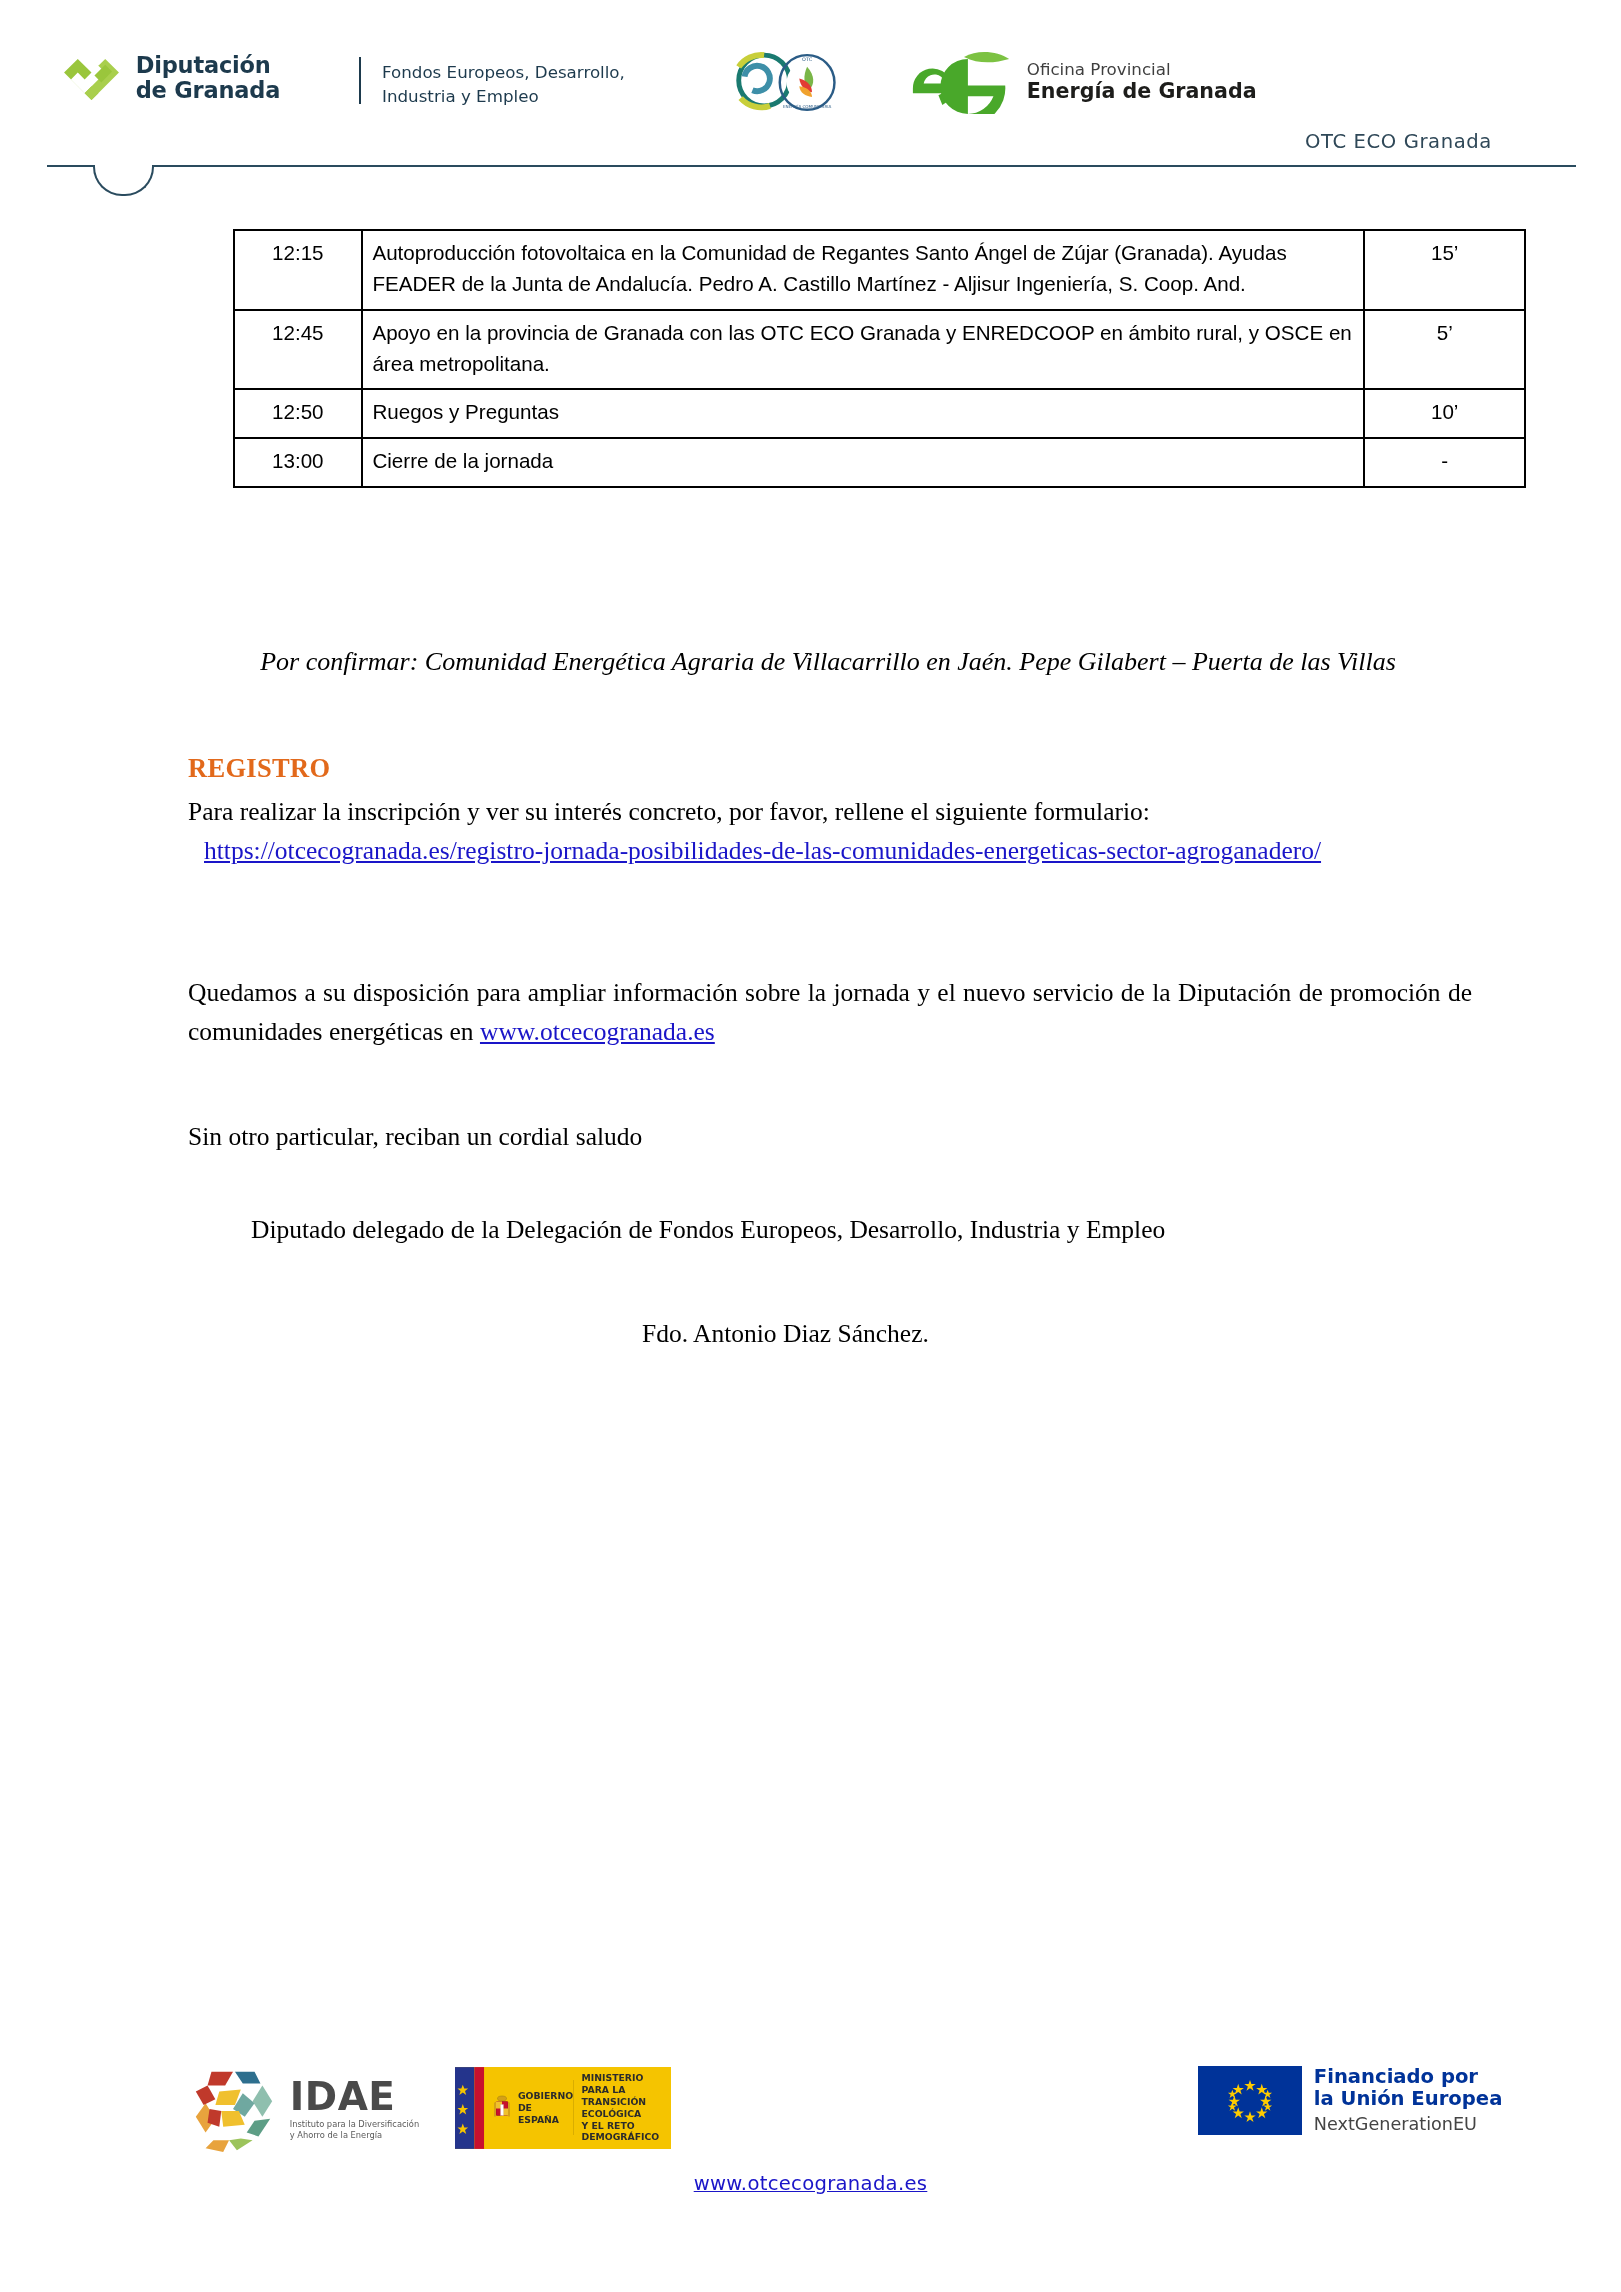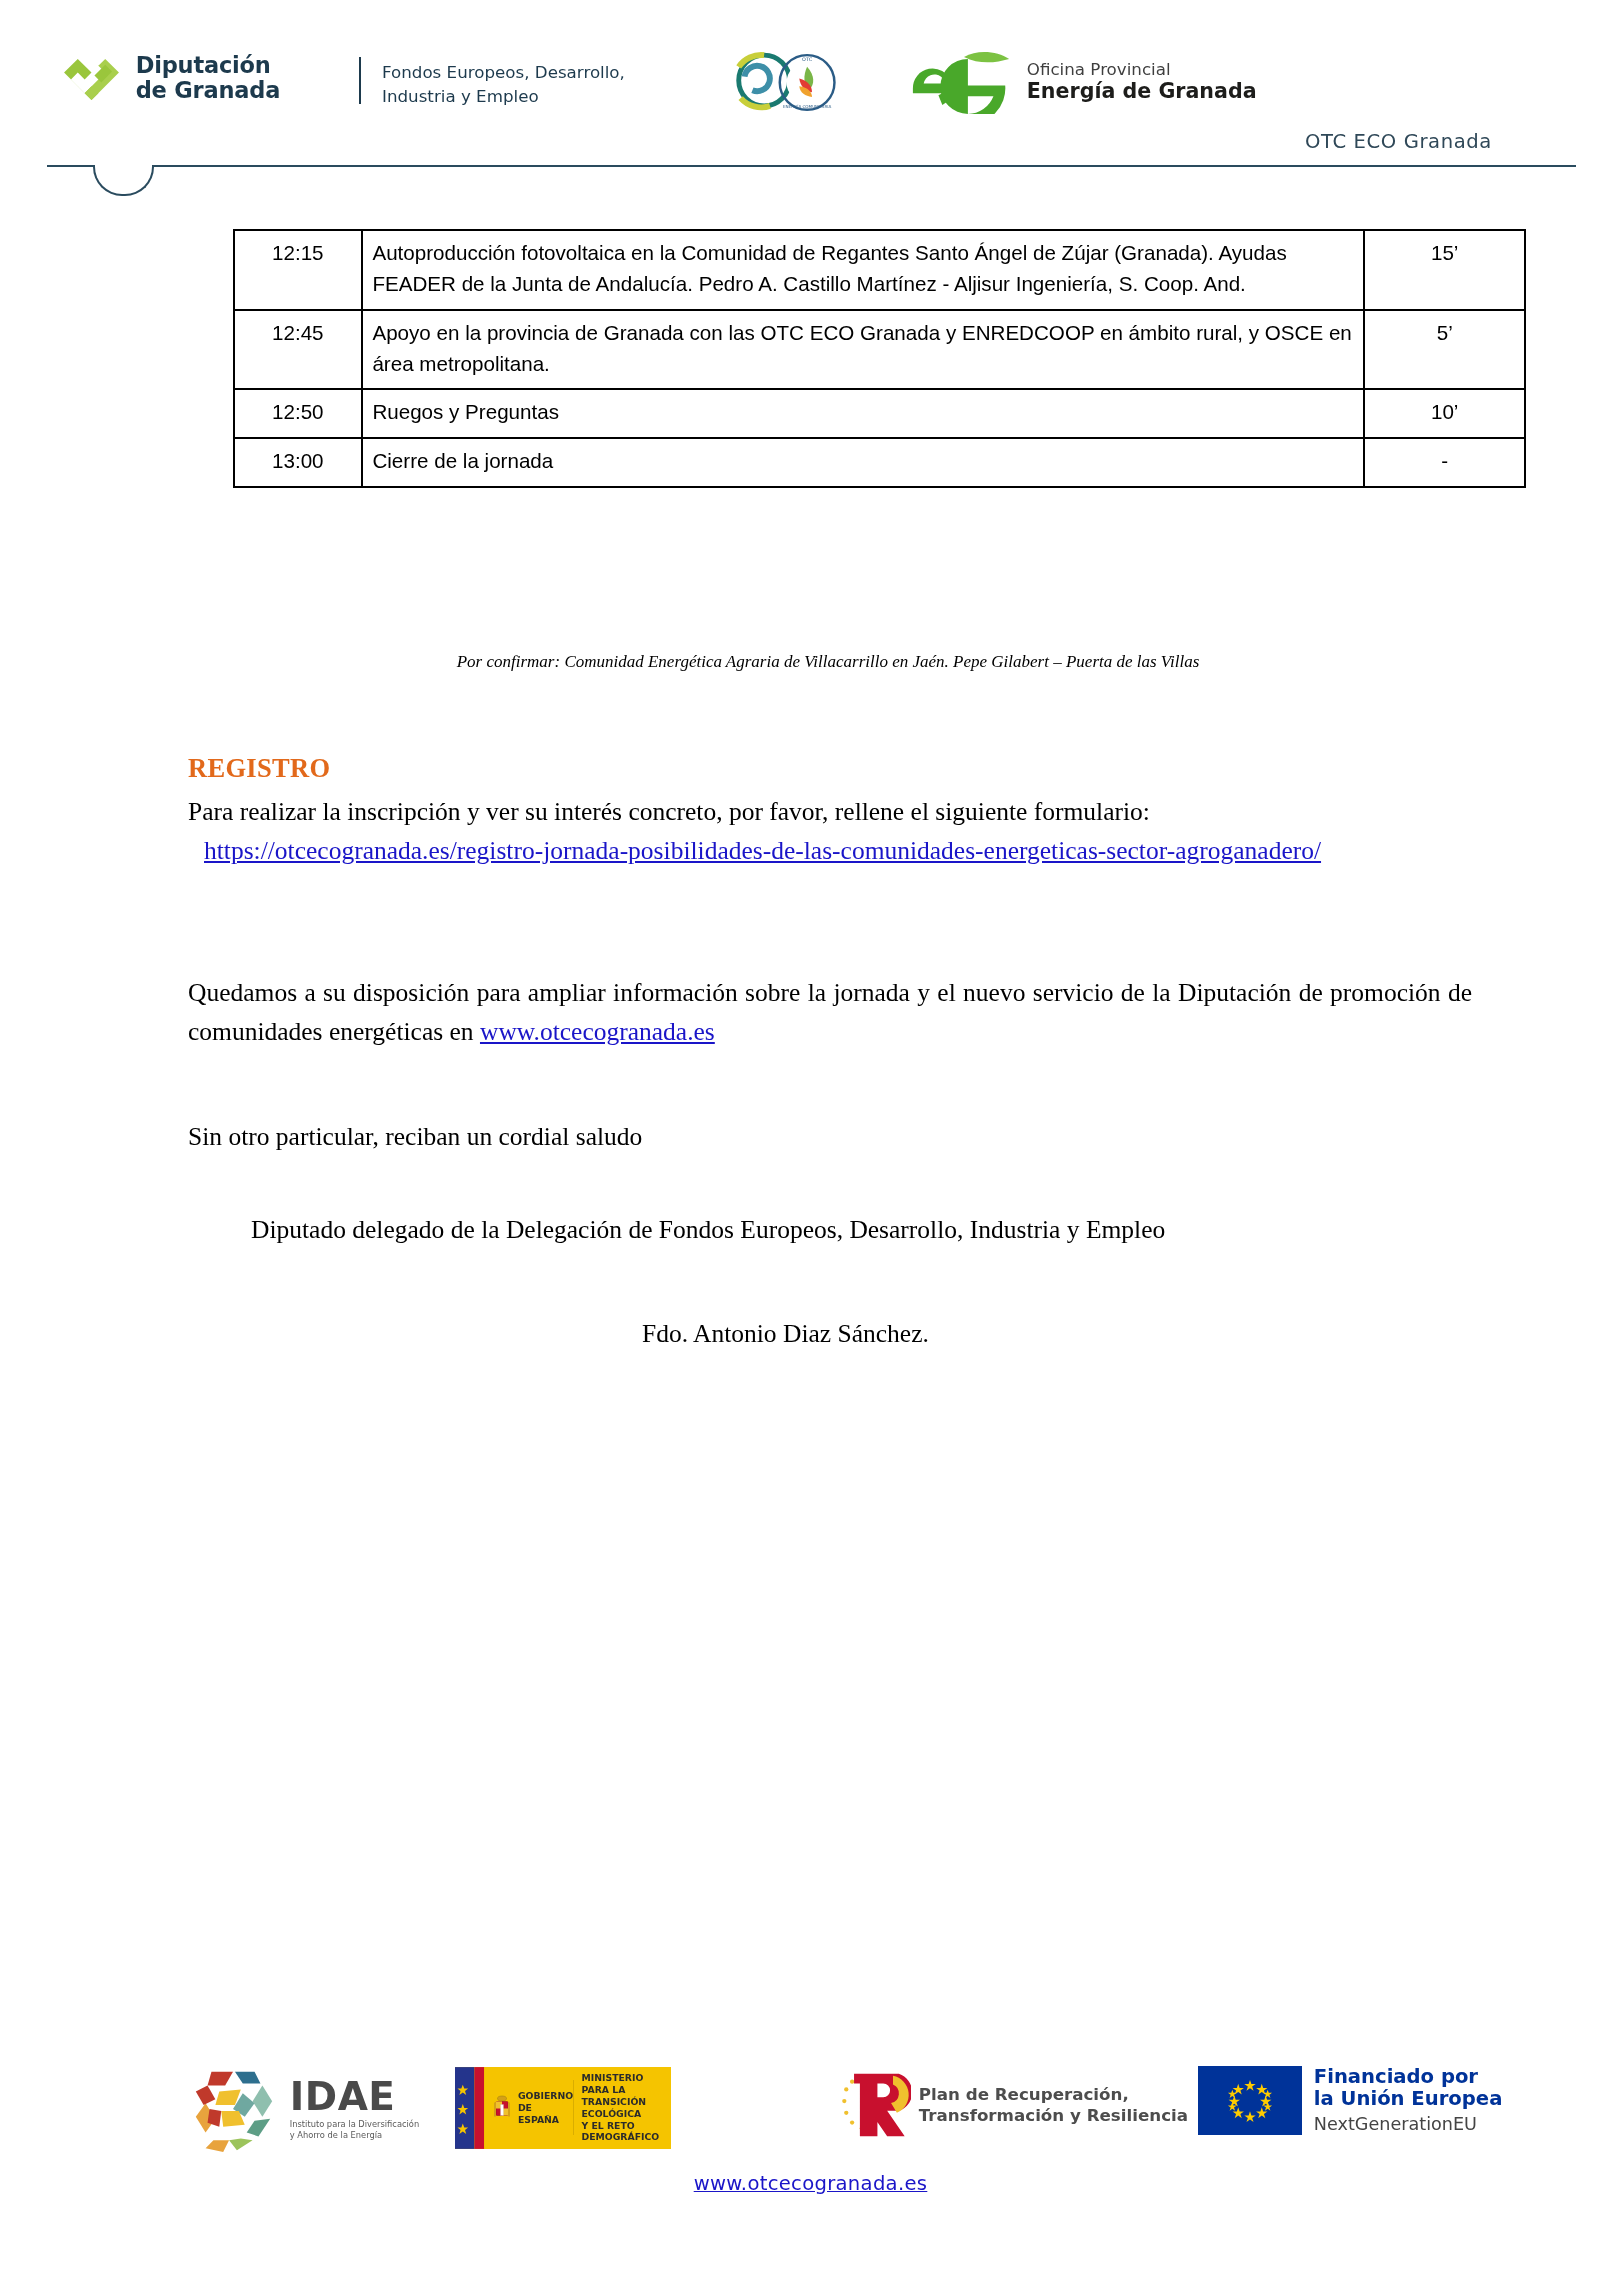--- a/index.html
+++ b/index.html
@@ -138,21 +138,21 @@
   .col-dur  { width: 139px; text-align: center; }
 
   
   .confirm-note {
     position: absolute;
     left: 186px;
     top: 643px;
     width: 1284px;
     text-align: center;
     font-style: italic;
-    font-size: 17px;
+    font-size: 26px;
     line-height: 37px;
   }
   .registro-title {
     position: absolute;
     left: 188px;
     top: 753px;
     font-weight: bold;
     font-size: 26.5px;
     color: #e2691b;
     letter-spacing: 0.3px;
@@ -485,38 +485,20 @@
       <div>DE ESPAÑA</div>
     </div>
     <div class="gob-sep"></div>
     <div class="min-label">
       <div>MINISTERIO</div>
       <div>PARA LA TRANSICIÓN ECOLÓGICA</div>
       <div>Y EL RETO DEMOGRÁFICO</div>
     </div>
   </div>
 
-  <div class="prtr-logo">
-    <svg width="73" height="74" viewBox="0 0 74 76">
-      <g fill="#f0c02e">
-        <circle cx="8" cy="22" r="2.2"></circle>
-          <circle cx="6" cy="34" r="2.2"></circle>
-        <circle cx="8" cy="46" r="2.2"></circle>
-          <circle cx="14" cy="56" r="2.2"></circle>
-        <circle cx="24" cy="62" r="2.2"></circle>
-          <circle cx="14" cy="14" r="2.2"></circle>
-      </g>
-      <path d="M28 6 L62 6 a20 20 0 0 1 0 38 L50 44 L68 70 L50 70 L32 44 L32 30 L46 30 a7 7 0 0 0 0 -14 L40 16 L40 70 L22 70 L22 16 L16 16 L16 6 Z" fill="#c8102e"></path>
-      <path d="M56 8 a20 20 0 0 1 4 38 l-6 -10 a10 10 0 0 0 2 -19 Z" fill="#f0c02e"></path>
-    </svg>
-    <div class="prtr-text">
-      <div>Plan de Recuperación,</div>
-      <div>Transformación y Resiliencia</div>
-    </div>
-  </div>
 
   <div class="eu-logo">
     <div class="eu-flag">
       <svg width="104" height="69" viewBox="0 0 106 70">
         <rect width="106" height="70" fill="#003399"></rect>
         <g fill="#FFCC00">
           <polygon points="53,14 54.4,18.2 58.8,18.2 55.2,20.8 56.6,25 53,22.4 49.4,25 50.8,20.8 47.2,18.2 51.6,18.2"></polygon>
           <polygon points="53,46 54.4,50.2 58.8,50.2 55.2,52.8 56.6,57 53,54.4 49.4,57 50.8,52.8 47.2,50.2 51.6,50.2"></polygon>
           <polygon points="37,30 38.4,34.2 42.8,34.2 39.2,36.8 40.6,41 37,38.4 33.4,41 34.8,36.8 31.2,34.2 35.6,34.2"></polygon>
           <polygon points="69,30 70.4,34.2 74.8,34.2 71.2,36.8 72.6,41 69,38.4 65.4,41 66.8,36.8 63.2,34.2 67.6,34.2"></polygon>

